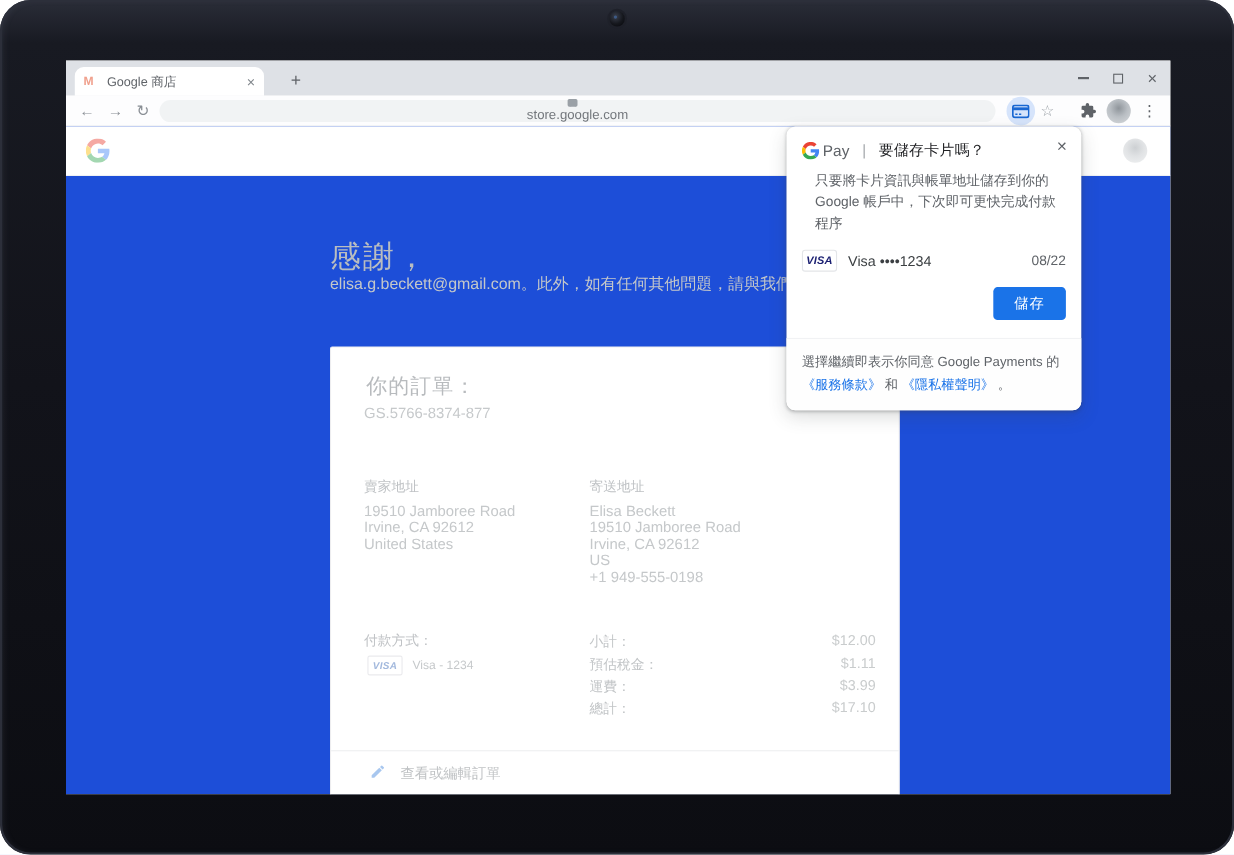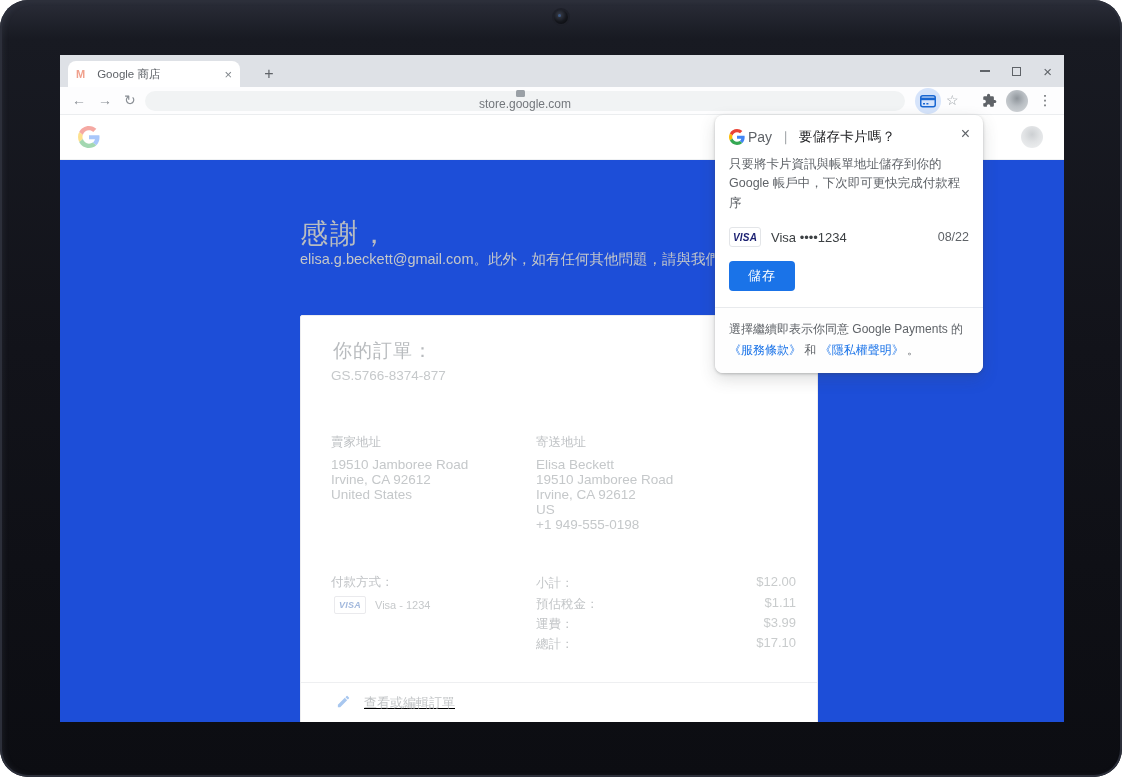--- a/index.html
+++ b/index.html
@@ -69,40 +69,40 @@
   .col1 { left:30px; } .col2 { left:235px; }
   .pay-label { position:absolute; left:30px; top:258px; font-size:12.5px; color:#c0c3c6; }
   .pay-row { position:absolute; left:33px; top:280px; display:flex; align-items:center; }
   .visa-badge-dim { width:32px; height:18px; background:#fff; border:1px solid #eaeaed; border-radius:2px;
                     display:flex; align-items:center; justify-content:center;
                     font-size:9px; font-style:italic; font-weight:bold; color:#a3b9dd; letter-spacing:.3px; }
   .pay-text { margin-left:9px; font-size:11px; color:#c6c9cb; }
   .tot-label { position:absolute; left:235px; font-size:12.5px; color:#c2c5c7; }
   .tot-value { position:absolute; left:335px; width:160px; text-align:right; font-size:13px; color:#c9cccd; }
   .oc-footer { position:absolute; left:0; right:0; top:366px; height:114px; border-top:1px solid #eeeff1; }
-  .edit-row { position:absolute; left:35px; top:11px; display:flex; align-items:flex-start;text-decoration:underline; }
+  .edit-row { position:absolute; left:35px; top:11px; display:flex; align-items:flex-start; }
   .edit-text { margin-left:13px; font-size:13px; color:#c0c3c5; }
 
   
   .gpay { position:absolute; left:655px; top:60px; width:268px; background:#fff; border-radius:8px; z-index:50;
           box-shadow:0 1px 3px rgba(60,64,67,.3), 0 6px 16px rgba(60,64,67,.18); }
   .gp-head { display:flex; align-items:center; padding:13px 14px 0; }
   .gp-glogo { width:16px; height:16px; }
   .gp-pay { margin-left:3px; font-size:14px; color:#5f6368; }
   .gp-divider { margin:0 7px; font-size:13px; color:#80868b; }
   .gp-title { font-size:13.5px; color:#202124; font-weight:500; letter-spacing:.3px; }
   .gp-close { position:absolute; right:13px; top:11px; font-size:16px; color:#5f6368; line-height:1; }
-  .gp-body { padding:9px 14px 0; font-size:12.5px; color:#5f6368; line-height:1.55; }
+  .gp-body { padding:9px 14px 0; font-size:12.5px; color:#5f6368; line-height:1.55;margin-left:12px; }
   .gp-cardrow { display:flex; align-items:center; margin:14px 14px 0; }
   .visa-badge { width:32px; height:20px; background:#fff; border:1px solid #e3e5e8; border-radius:3px;
                 display:flex; align-items:center; justify-content:center;
                 font-size:10px; font-style:italic; font-weight:bold; color:#1a1f71; letter-spacing:.2px; }
   .gp-cardtext { margin-left:10px; font-size:13px; color:#3c4043; }
   .gp-expiry { margin-left:auto; font-size:12.5px; color:#5f6368; }
-  .gp-actions { text-align:left; padding:14px 14px 16px;text-decoration:underline; }
+  .gp-actions { text-align:right; padding:14px 14px 16px;text-decoration:underline; }
   .gp-save { display:inline-block; background:#1a73e8; color:#fff; font-size:13px; padding:6px 19px;
              border-radius:4px; letter-spacing:1px; }
   .gp-footer { border-top:1px solid #e8eaed; padding:11px 14px 13px; font-size:12px; color:#5f6368;
                line-height:1.7; border-radius:0 0 8px 8px; background:#fefefe; }
   .gp-link { color:#1a73e8; }
 </style>
 </head>
 <body>
 
 <div class="stage">

